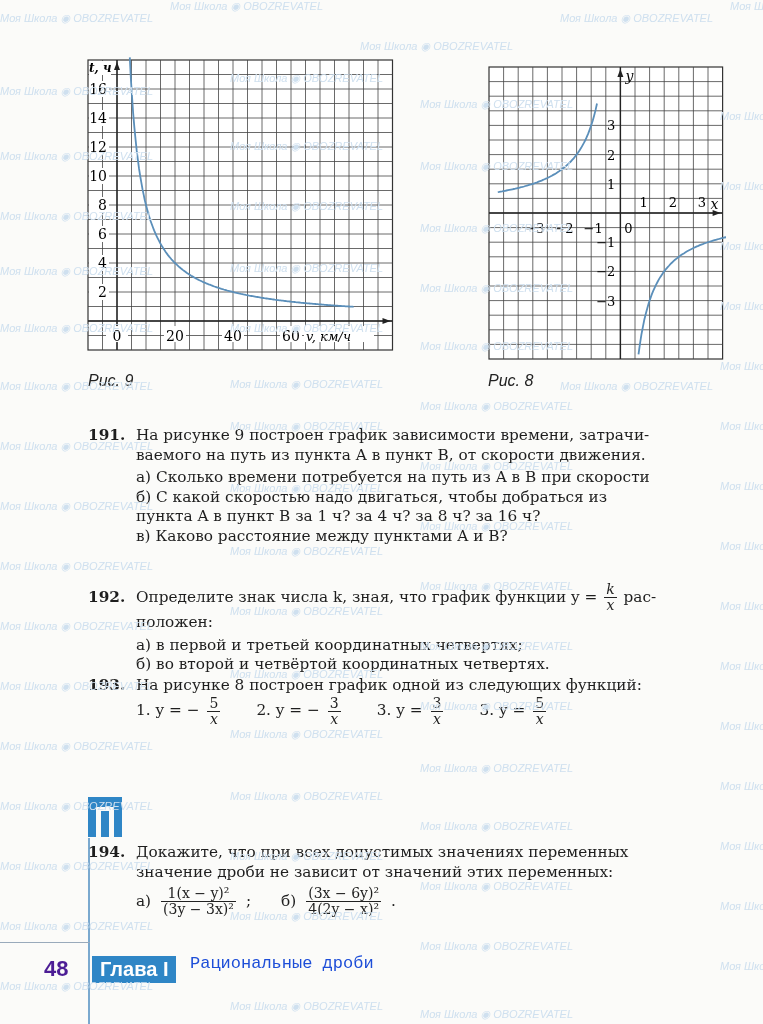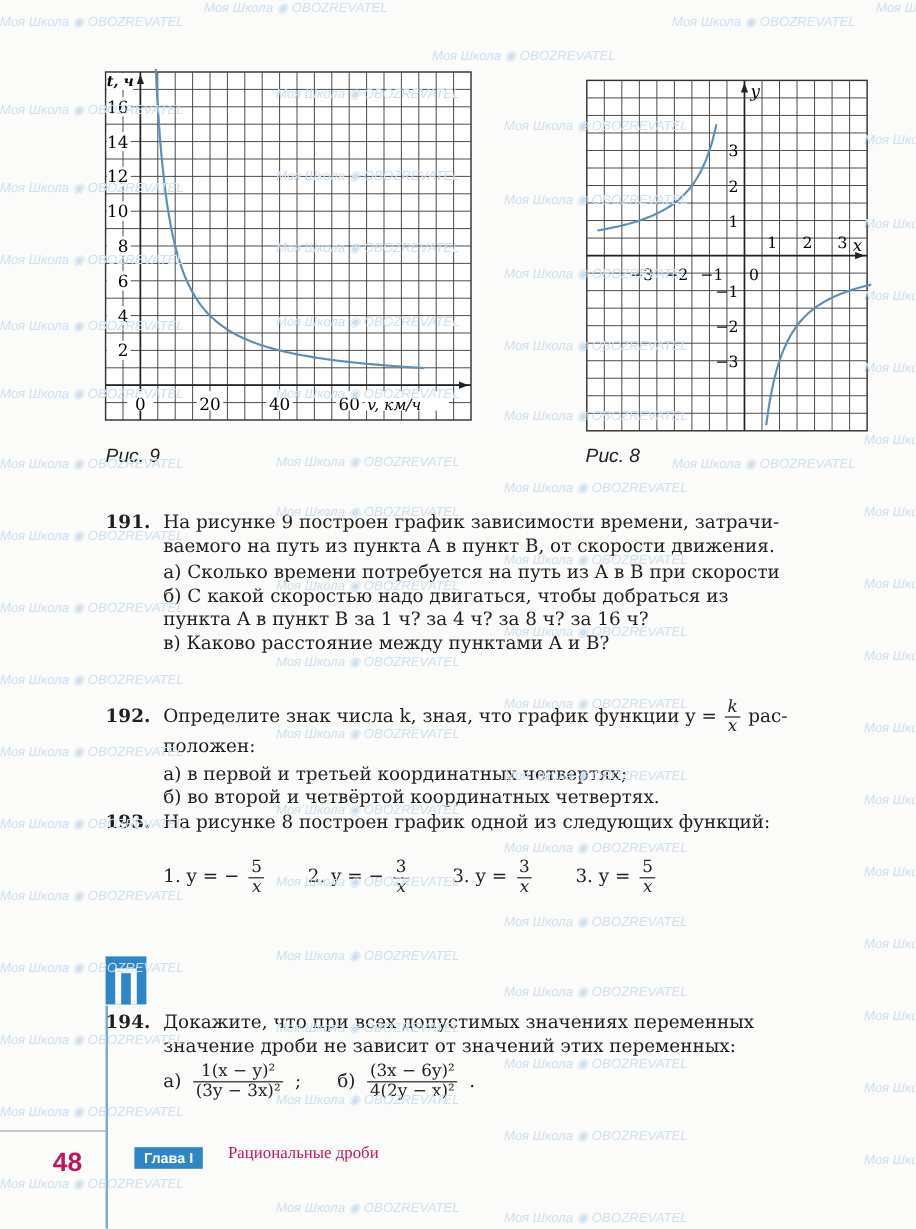--- a/index.html
+++ b/index.html
@@ -8,30 +8,30 @@
   .fig{position:absolute;}
   .fig svg{display:block;}
   .caption{position:absolute;font-family:"Liberation Sans",sans-serif;font-style:italic;font-size:16px;color:#222;}
   .task{position:absolute;left:88px;width:640px;font-size:15.3px;line-height:19.5px;}
   .num{position:absolute;left:0;font-weight:bold;}
   .body{margin-left:48px;text-align:justify;}
   .line{white-space:nowrap;}
   .frac{display:inline-block;vertical-align:middle;text-align:center;font-size:14px;line-height:15px;margin:0 2px;}
   .frac .n{display:block;border-bottom:1px solid #222;padding:0 2px;}
   .frac .d{display:block;padding:0 2px;}
-  .opts{display:flex;gap:34px;margin-left:48px;margin-top:20px;align-items:flex-end;}
+  .opts{display:flex;gap:34px;margin-left:48px;margin-top:0;align-items:flex-end;}
   .opt{display:flex;align-items:center;gap:6px;}
   .p-mark{position:absolute;left:88px;top:797px;width:34px;height:40px;background:#2f86c6;}
   .p-mark::before{content:"";position:absolute;left:8px;top:10px;width:18px;height:30px;background:#fbfbf9;}
   .p-mark::after{content:"";position:absolute;left:13px;top:14px;width:8px;height:26px;background:#2f86c6;}
   .vrule{position:absolute;left:88px;top:838px;width:2px;height:186px;background:#7aa9cf;}
   .footer-rule{position:absolute;left:0;top:942px;width:90px;height:1px;background:#9ab;}
-  .page-num{position:absolute;left:44px;top:956px;font-family:"Liberation Sans",sans-serif;font-size:22px;font-weight:bold;color:#be185d;}
-  .chapter{position:absolute;left:92px;top:956px;background:#2f86c6;color:#fff;font-family:"Liberation Sans",sans-serif;font-weight:bold;font-size:12px;padding:2px 8px;margin-left:20px;}
-  .chapter-title{position:absolute;left:190px;top:954px;font-family:Liberation Serif, serif;font-size:14px;color:#be185d;}
+  .page-num{position:absolute;left:44px;top:956px;font-family:"Liberation Sans",sans-serif;font-size:22px;font-weight:bold;color:#4c1d95;}
+  .chapter{position:absolute;left:92px;top:956px;background:#2f86c6;color:#fff;font-family:"Liberation Sans",sans-serif;font-weight:bold;font-size:20px;padding:2px 8px;}
+  .chapter-title{position:absolute;left:190px;top:954px;font-family:Liberation Mono, monospace;font-size:17px;color:#1d4ed8;}
   .wm{position:absolute;font-family:"Liberation Sans",sans-serif;font-size:11px;color:#cfe0ef;font-style:italic;pointer-events:none;white-space:nowrap;}
 </style>
 </head>
 <body>
 
 <div class="fig" style="left:80px;top:52px;">
   <svg id="fig7" width="320" height="316">
       <rect x="8" y="8" width="304.5" height="290" fill="#fff" stroke="#333" stroke-width="1.2"></rect>
       <line x1="22.5" y1="8" x2="22.5" y2="298" stroke="#444" stroke-width="0.8"></line>
       <line x1="37" y1="8" x2="37" y2="298" stroke="#444" stroke-width="0.8"></line>

